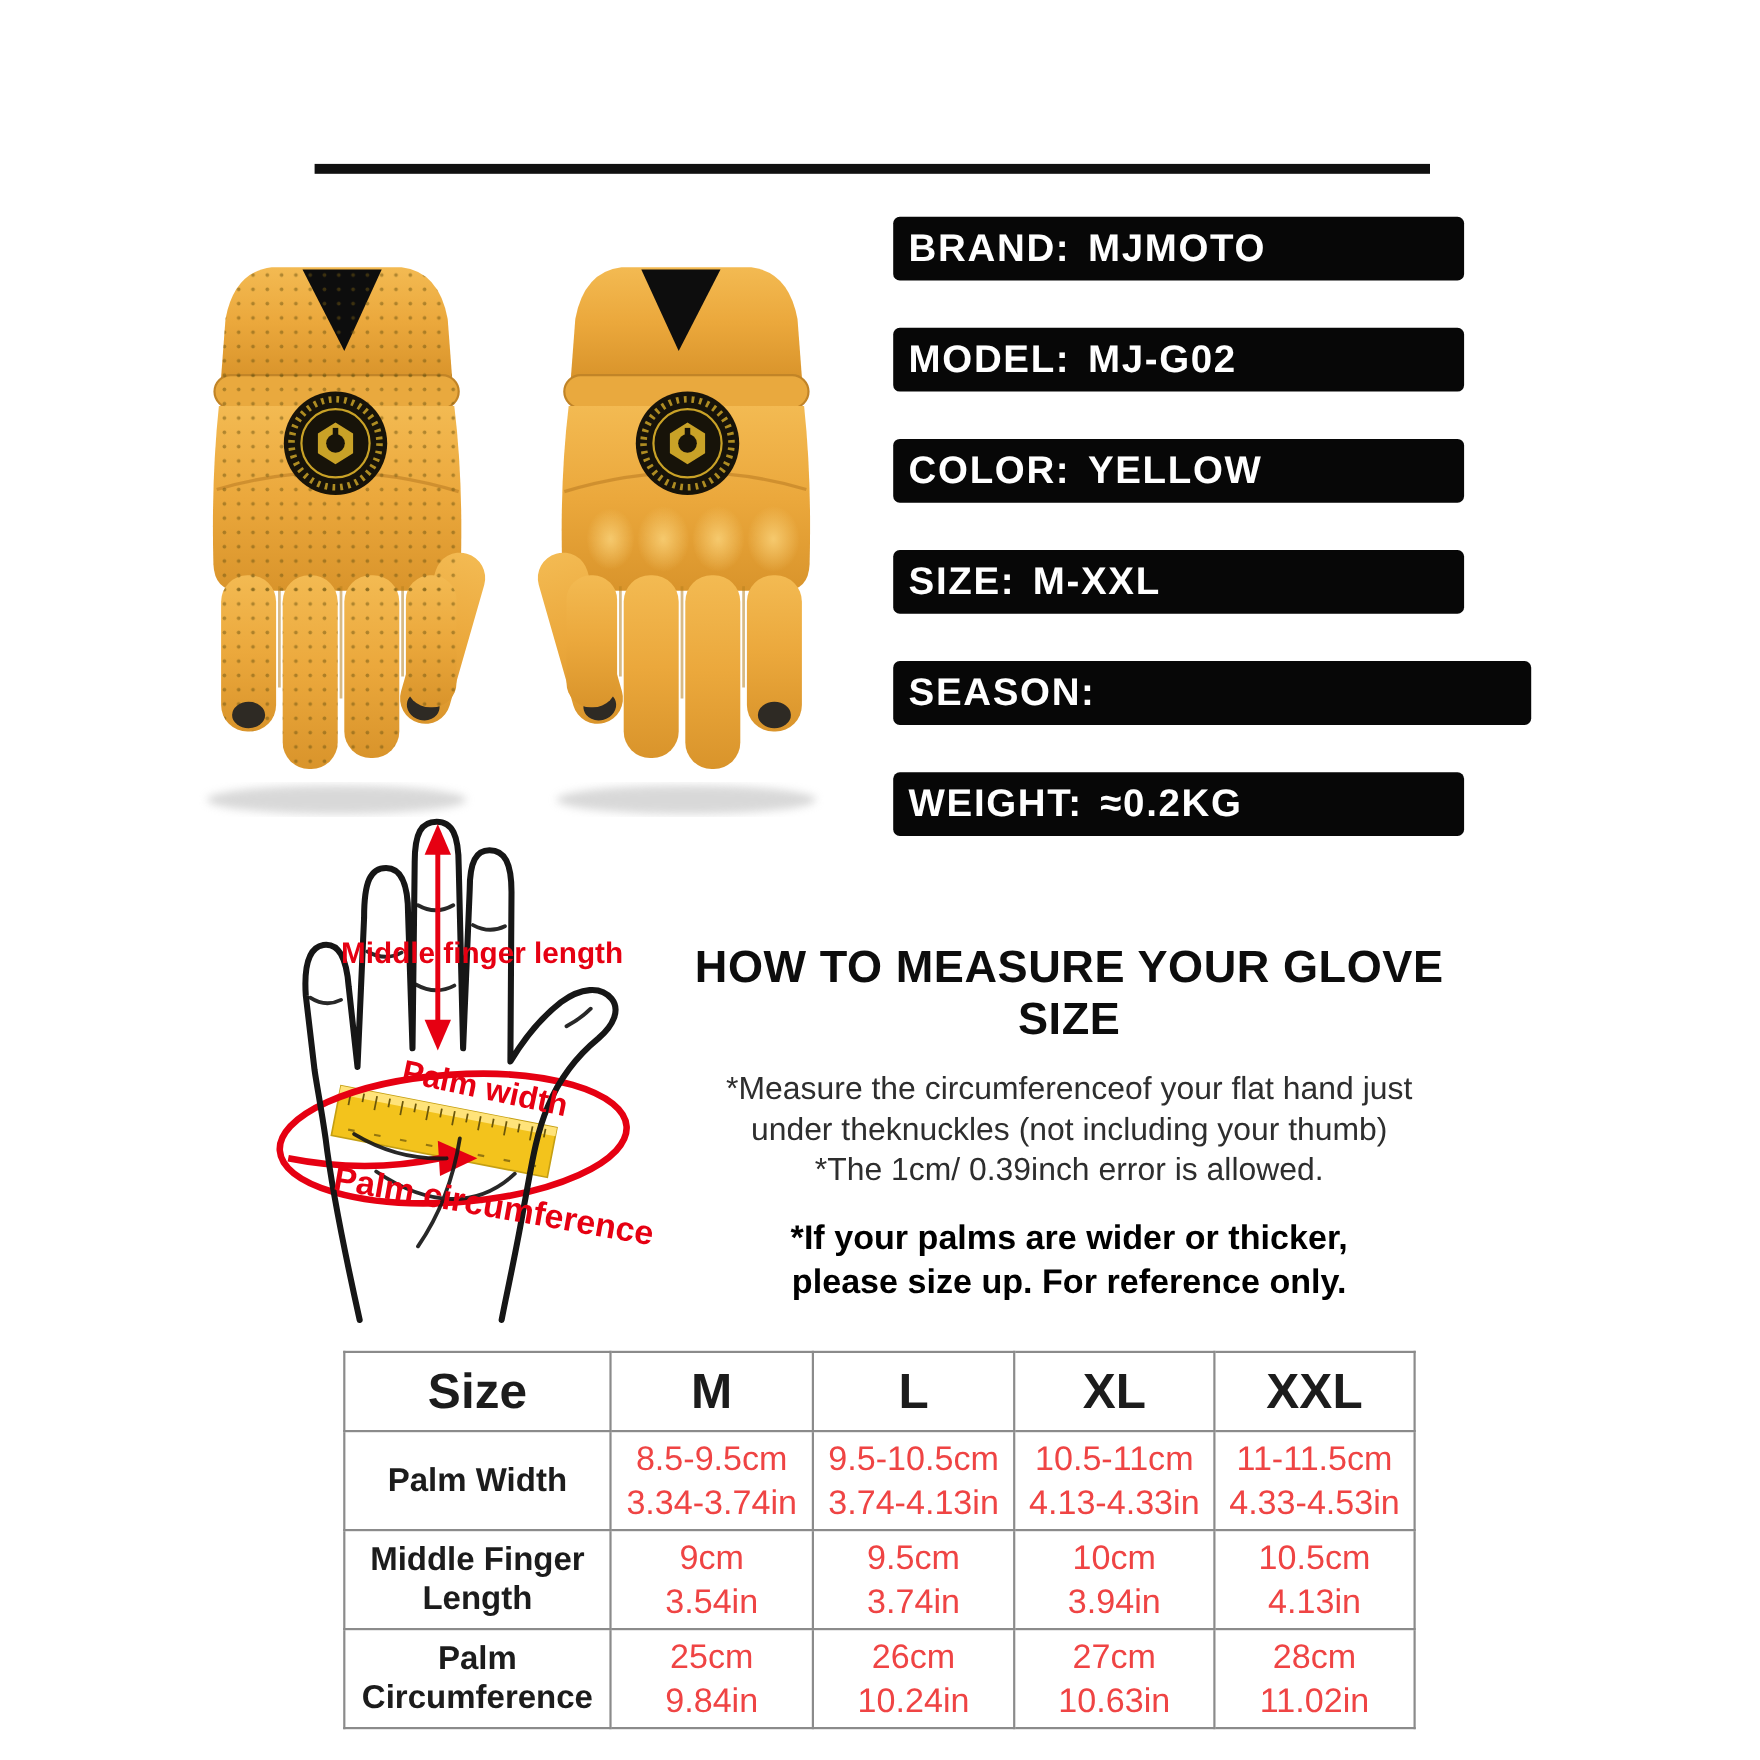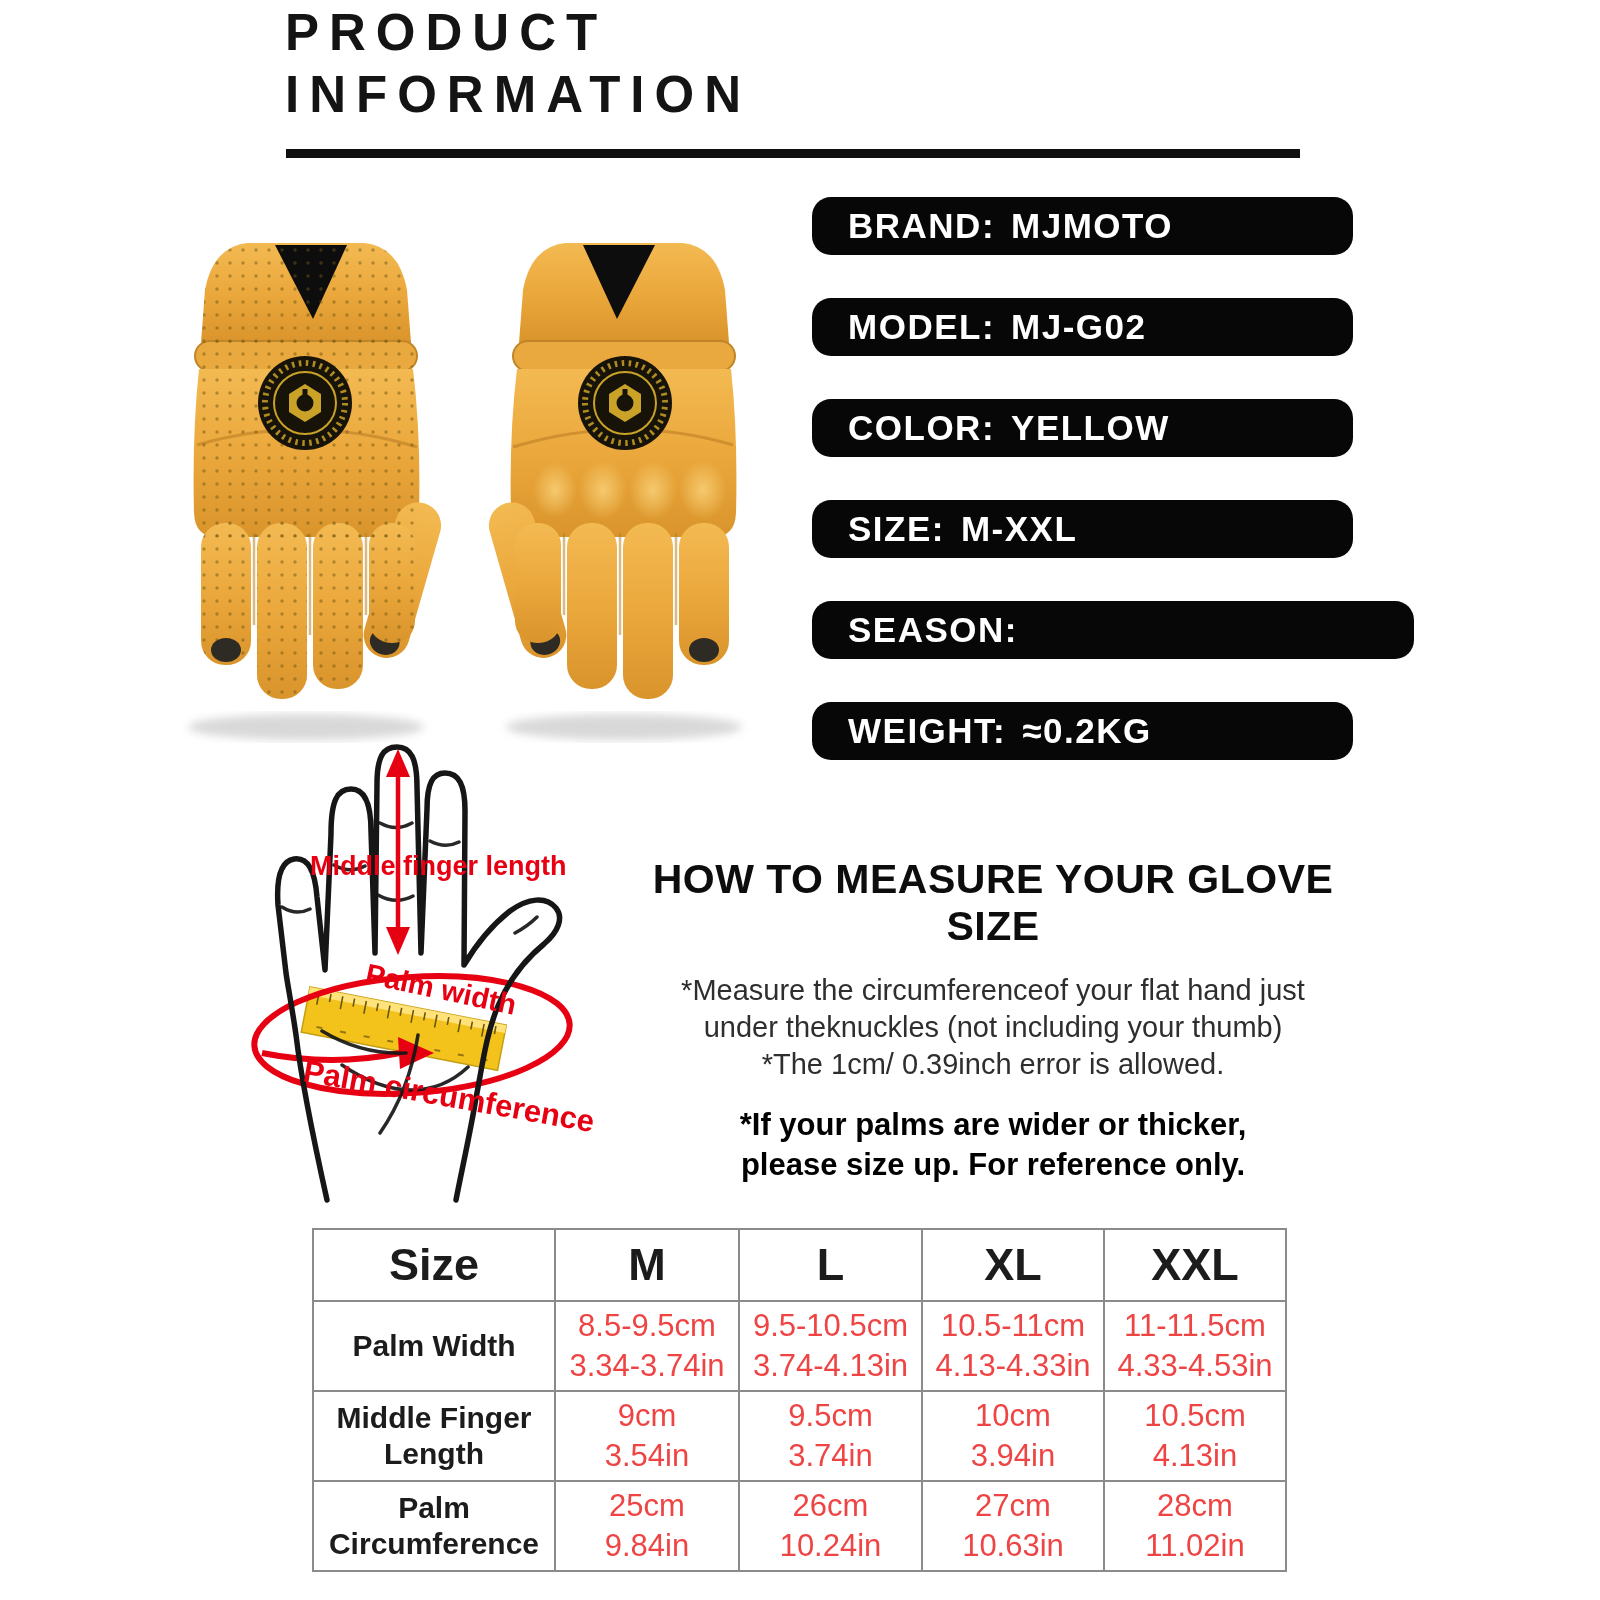--- a/index.html
+++ b/index.html
@@ -6,52 +6,48 @@
   .page{
     position:relative;width:1600px;height:1600px;background:#ffffff;overflow:hidden;
     font-family:"Liberation Sans",sans-serif;color:#161616;
   }
   
   .title{position:absolute;left:285px;top:2px;font-size:51px;font-weight:600;
          letter-spacing:10px;line-height:62px;color:#141414;}
   .title-rule{position:absolute;left:286px;top:149px;width:1014px;height:9px;background:#101010;}
   
   .specs{position:absolute;left:812px;top:197px;}
-  .spec-bar{height:58px;margin-bottom:43px;background:#070707;border-radius:19px;
-            color:#ffffff;display:flex;align-items:center;padding-left:36px;
+  .spec-bar{height:58px;margin-bottom:43px;background:#070707;border-radius:6px;
+            color:#ffffff;display:flex;align-items:center;padding-left:14px;
             font-size:35px;font-weight:bold;letter-spacing:1.5px;white-space:nowrap;}
   .spec-bar .v{margin-left:16px;}
   
   .gloves{position:absolute;left:175px;top:195px;width:580px;height:555px;}
   
   .hand{position:absolute;left:222px;top:735px;width:410px;height:480px;}
   
-  .measure{position:absolute;left:613px;top:856px;width:760px;text-align:center;}
+  .measure{position:absolute;left:592px;top:856px;width:760px;text-align:center;}
   .measure-heading{font-size:41px;font-weight:bold;color:#0d0d0d;letter-spacing:0.5px;}
   .measure-notes{margin-top:22px;font-size:29px;line-height:37px;color:#2e2e2e;}
   .measure-warning{margin-top:22px;font-size:31px;line-height:40px;font-weight:bold;color:#000000;}
   
   .size-table{position:absolute;left:312px;top:1228px;border-collapse:collapse;table-layout:fixed;}
   .size-table td,.size-table th{border:2px solid #8b8b8b;text-align:center;vertical-align:middle;
                                 padding:0;background:#ffffff;}
   .size-table th{font-size:45px;font-weight:bold;color:#1c1c1c;}
   .size-table .row-label{font-size:30px;font-weight:bold;color:#1c1c1c;line-height:36px;padding:0 6px;}
   .size-table .cell-line{display:block;font-size:31px;color:#ef4444;line-height:40px;}
   .col-size{width:240px;border-radius:30px;} .col-m{width:182px;} .col-l{width:181px;} .col-xl{width:180px;} .col-xxl{width:180px;}
   .hdr-row{height:72px;} .data-row{height:90px;}
 </style>
 </head>
 <body>
 
 <div class="page">
 
-  <div class="title">
-    <div>PRODUCT</div>
-    <div>INFORMATION</div>
-  </div>
   <div class="title-rule"></div>
 
   <div class="gloves">
     <svg width="580" height="555" viewBox="0 0 580 555">
       <defs>
         <linearGradient id="gg" x1="0" y1="0" x2="0" y2="1">
           <stop offset="0" stop-color="#F3BA52"></stop>
             <stop offset="0.5" stop-color="#EBA83C"></stop>
             <stop offset="1" stop-color="#D9942B"></stop>
         </linearGradient>

